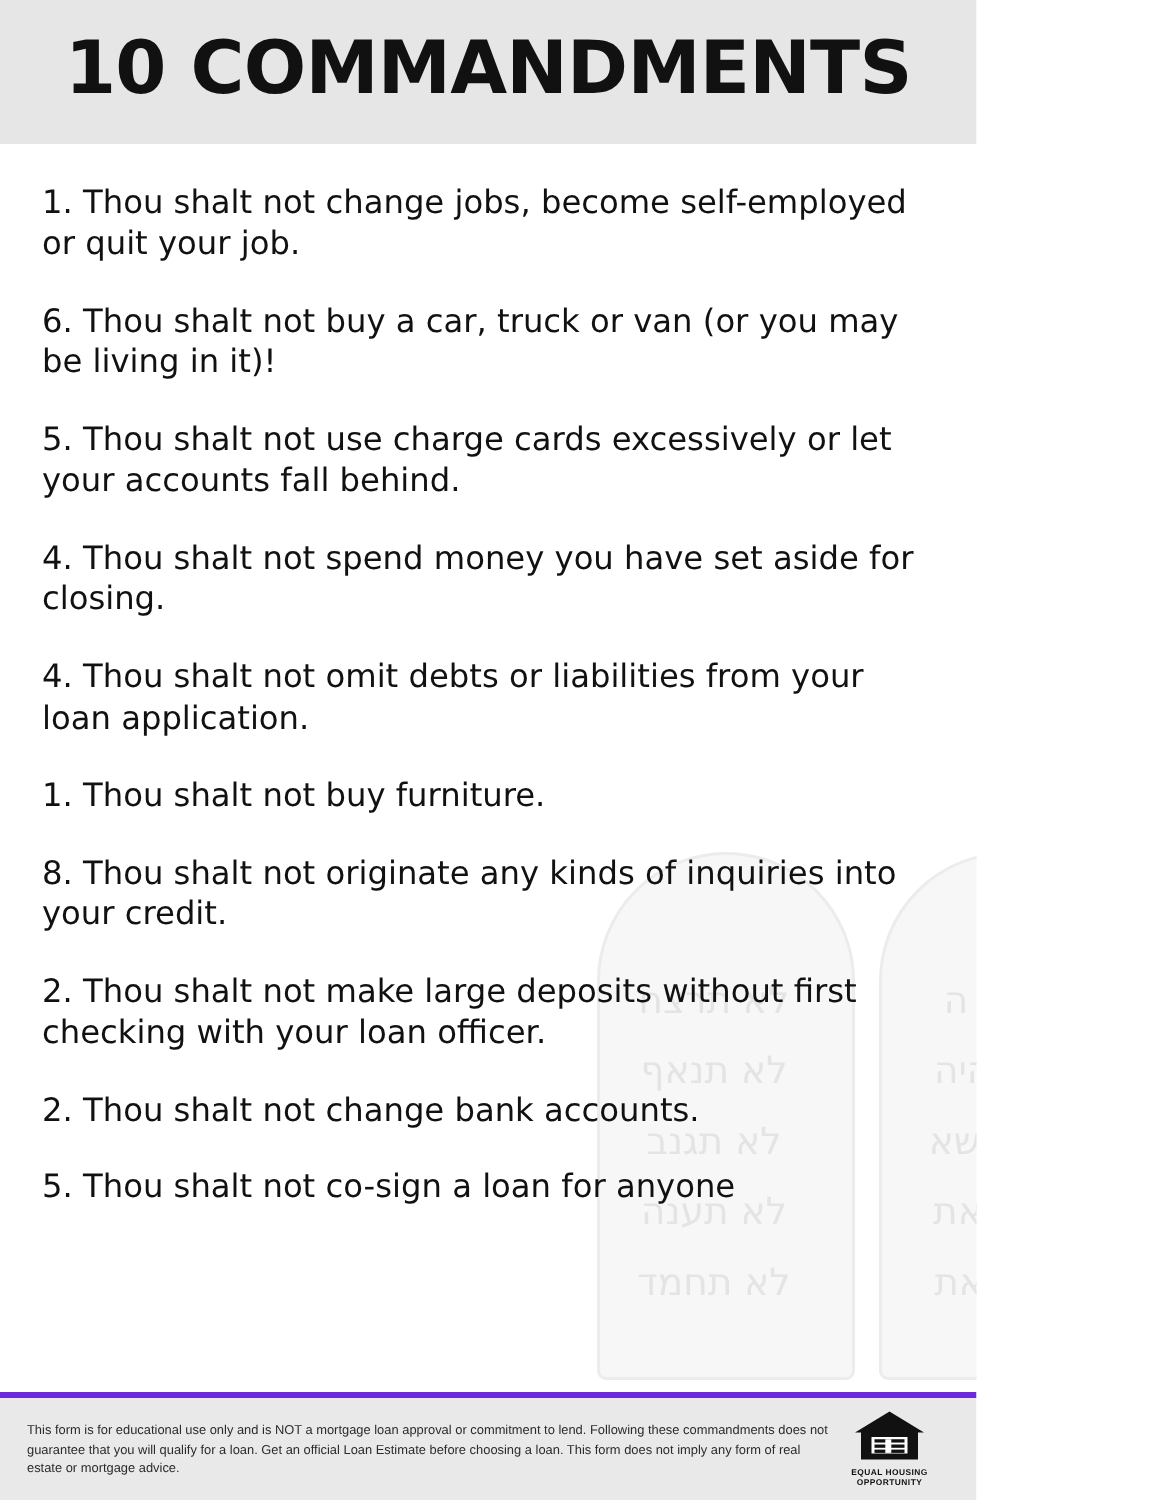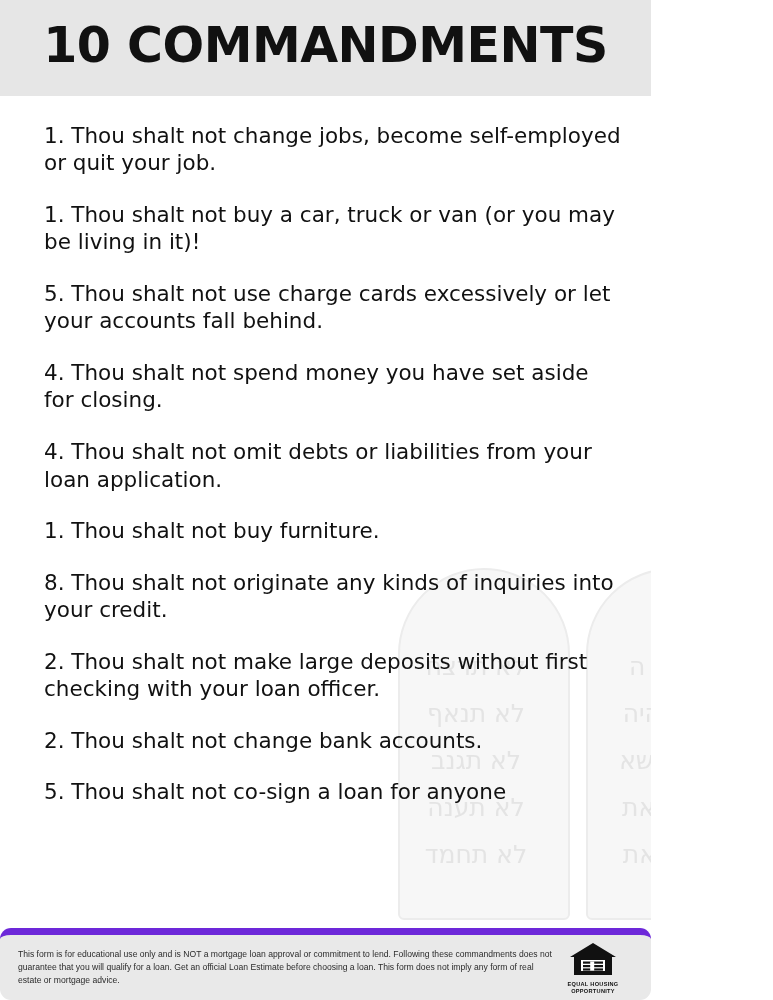--- a/index.html
+++ b/index.html
@@ -84,39 +84,38 @@
   .content {
     position: relative;
     z-index: 2;
     padding: 26px 28px 0 28px;
   }
   .cmd {
     font-family: "DejaVu Sans", sans-serif;
     font-size: 21.5px;
     line-height: 1.28;
     color: #111111;
-    margin: 0 0 24px 16px;
+    margin: 0 0 24px 0;
     max-width: 716px;
   }
   
   .footer {
     position: absolute;
     left: 0;
     right: 0;
     bottom: 0;
     height: 72px;
     background: #e9e9e9;
-    border-top: 7px solid #6d28d9;
+    border-top: 4px solid #6d28d9;
     z-index: 3;
     display: flex;
     align-items: center;
     justify-content: space-between;
     padding: 0 22px 0 18px;
     box-sizing: border-box;
-    border-radius: 11px;
   }
   .disclaimer {
     font-family: "Liberation Sans", sans-serif;
     font-size: 8.6px;
     line-height: 1.5;
     color: #2b2b2b;
     max-width: 610px;
   }
   .eho {
     width: 72px;
@@ -161,21 +160,21 @@
         <div class="heb-line">לא יהיה</div>
         <div class="heb-line">לא תשא</div>
         <div class="heb-line">זכור את</div>
         <div class="heb-line">כבד את</div>
       </div>
     </div>
   </div>
 
   <div class="content">
     <p class="cmd">1. Thou shalt not change jobs, become self-employed or quit your job.</p>
-    <p class="cmd">1. Thou shalt not buy a car, truck or van (or you may be living in it)!</p>
+    <p class="cmd">6. Thou shalt not buy a car, truck or van (or you may be living in it)!</p>
     <p class="cmd">5. Thou shalt not use charge cards excessively or let your accounts fall behind.</p>
     <p class="cmd">4. Thou shalt not spend money you have set aside for closing.</p>
     <p class="cmd">4. Thou shalt not omit debts or liabilities from your loan application.</p>
     <p class="cmd">1. Thou shalt not buy furniture.</p>
     <p class="cmd">8. Thou shalt not originate any kinds of inquiries into your credit.</p>
     <p class="cmd">2. Thou shalt not make large deposits without first checking with your loan officer.</p>
     <p class="cmd">2. Thou shalt not change bank accounts.</p>
     <p class="cmd">5. Thou shalt not co-sign a loan for anyone</p>
   </div>
 

